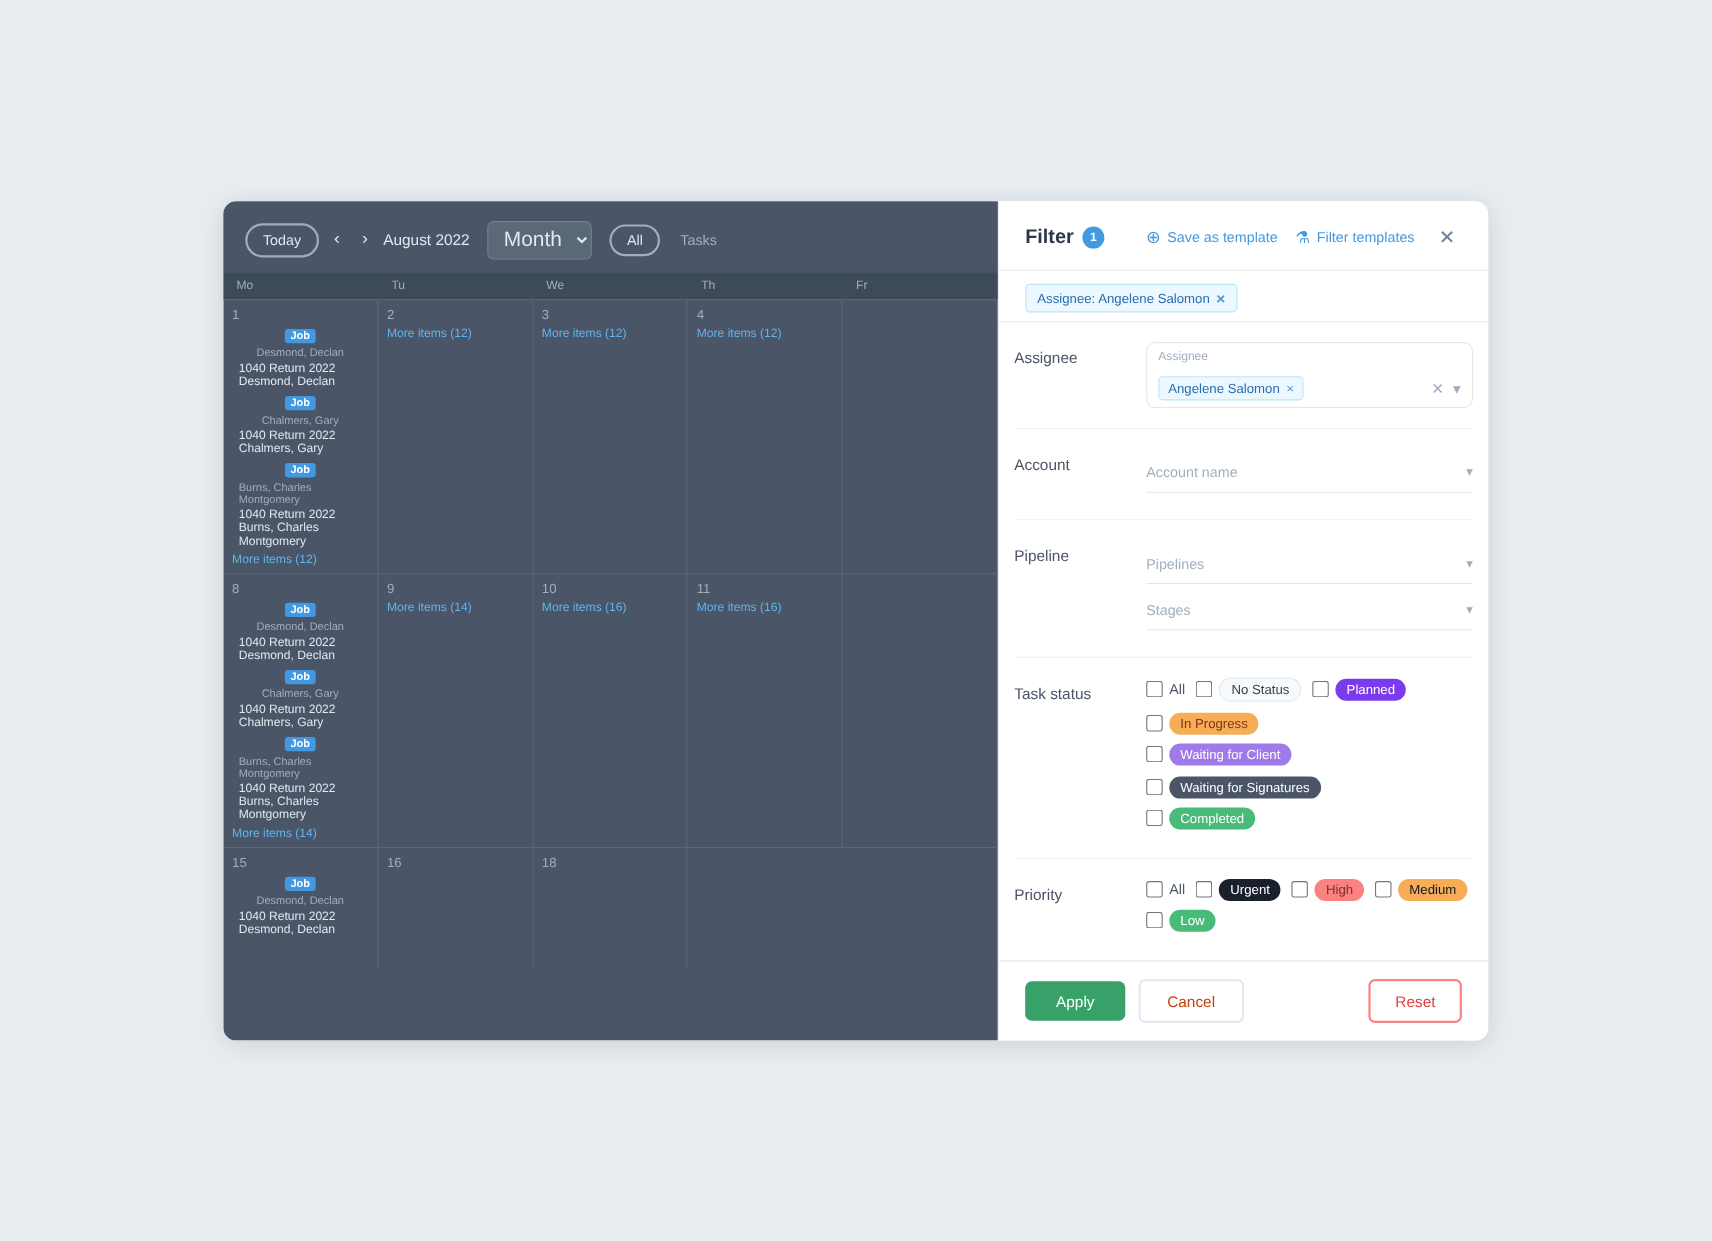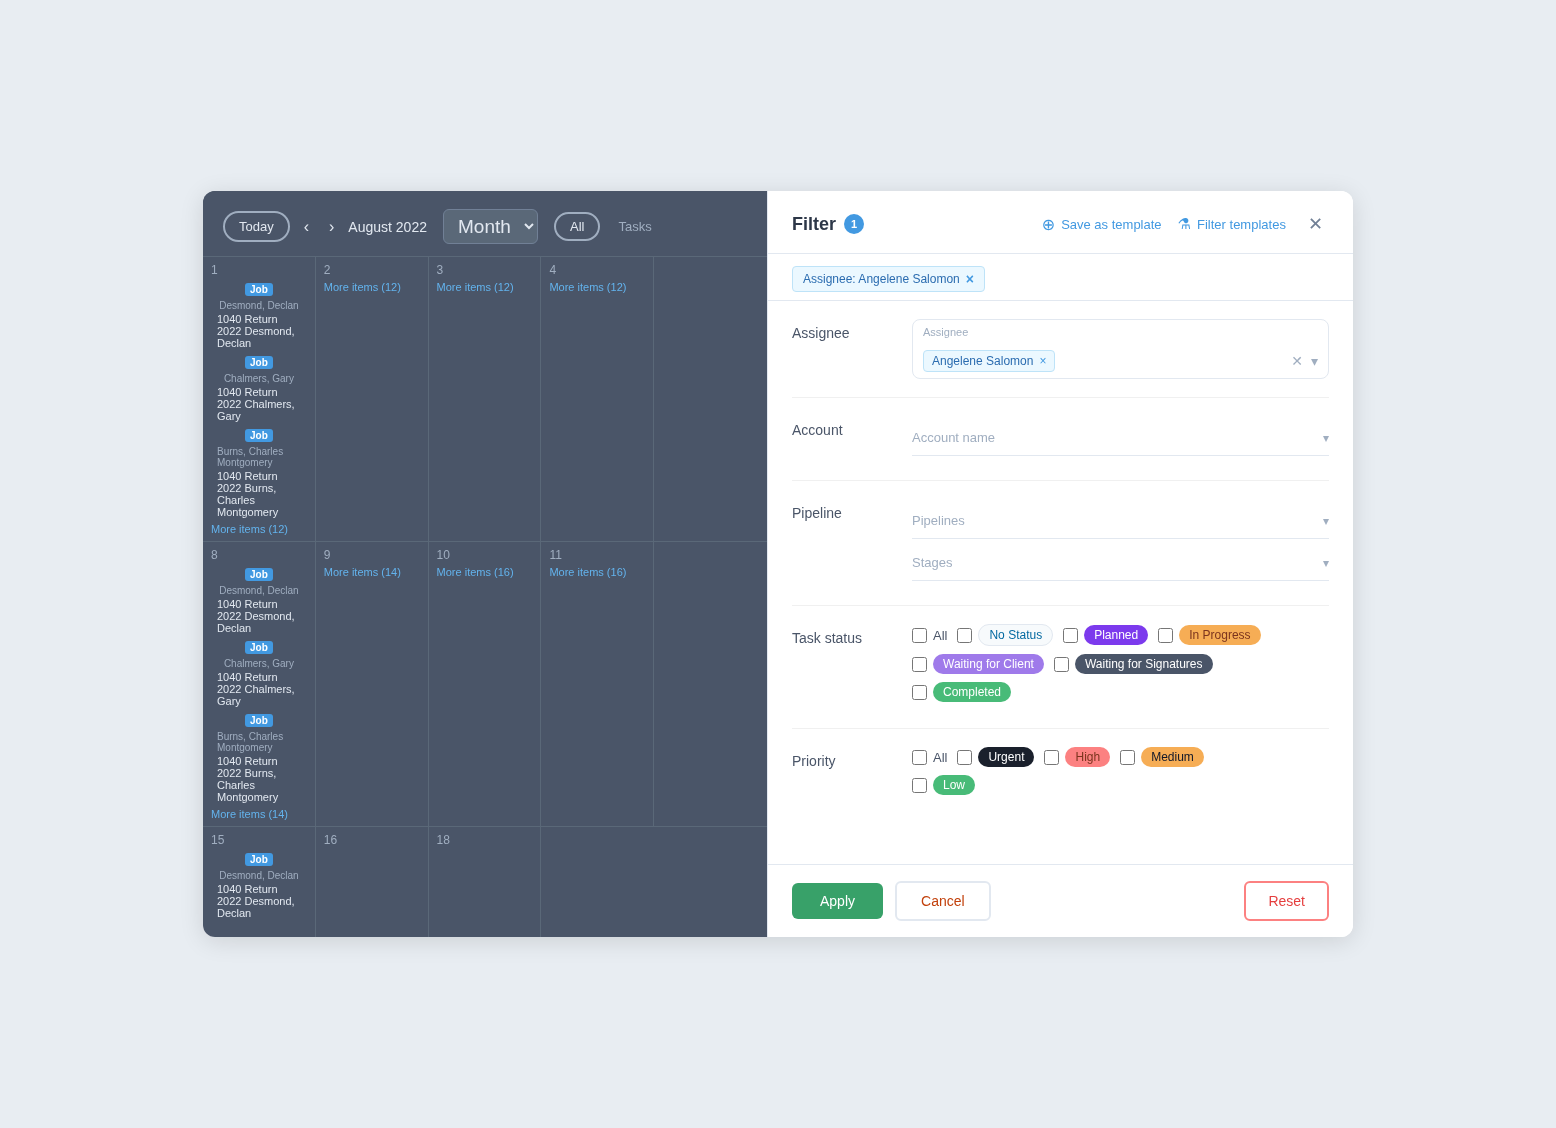--- a/index.html
+++ b/index.html
@@ -150,21 +150,21 @@
       font-size: 11px;
     }
     .cal-more {
       color: #63b3ed;
       font-size: 11px;
       cursor: pointer;
       margin-top: 2px;
     }
     
     .filter-panel {
-      width: 586px;
+      width: 446px;
       background: white;
       display: flex;
       flex-direction: column;
       border-left: 1px solid #e2e8f0;
     }
     .filter-header {
       display: flex;
       align-items: center;
       padding: 20px 24px 16px;
       border-bottom: 1px solid #e2e8f0;
@@ -241,21 +241,21 @@
     }
     .filter-tag-close {
       cursor: pointer;
       color: #4299e1;
       font-size: 14px;
       font-weight: 700;
     }
     .filter-body {
       flex: 1;
       overflow-y: auto;
-      padding: 0 24px;
+      padding: 0 14px;
     }
     .filter-row {
       display: flex;
       align-items: flex-start;
       padding: 18px 0;
       border-bottom: 1px solid #f0f0f0;
       gap: 20px;
     }
     .filter-row-label {
       width: 100px;
@@ -341,21 +341,21 @@
       width: 15px;
       height: 15px;
       cursor: pointer;
     }
     .status-badge {
       border-radius: 12px;
       padding: 3px 10px;
       font-size: 12px;
       font-weight: 500;
     }
-    .badge-no-status { background: #f7fafc; border: 1px solid #e2e8f0; color: #0369a1; text-align: center; }
+    .badge-no-status { background: #f7fafc; border: 1px solid #e2e8f0; color: #404040; text-align: center; }
     .badge-planned { background: #7c3aed; color: white; }
     .badge-in-progress { background: #f6ad55; color: #7b341e; }
     .badge-waiting-client { background: #9f7aea; color: white; }
     .badge-waiting-signatures { background: #4a5568; color: white; }
     .badge-completed { background: #48bb78; color: white; }
     .badge-urgent { background: #1a202c; color: white; }
     .badge-high { background: #fc8181; color: #7b341e; }
     .badge-medium { background: #f6ad55; color: #0f172a; }
     .badge-low { background: #48bb78; color: white; }
     .filter-footer {
@@ -407,20 +407,27 @@
       <button class="cal-nav-btn">‹</button>
       <button class="cal-nav-btn">›</button>
       <span class="cal-date-label">August 2022</span>
       <select class="cal-month-select">
         <option>Month</option>
       </select>
       <button class="cal-all-btn">All</button>
       <button class="cal-tasks-btn">Tasks</button>
     </div>
     <div class="cal-grid">
+      <div class="cal-day-headers">
+        <div class="cal-day-header">Mo</div>
+        <div class="cal-day-header">Tu</div>
+        <div class="cal-day-header">We</div>
+        <div class="cal-day-header">Th</div>
+        <div class="cal-day-header">Fr</div>
+      </div>
 
       <div class="cal-week">
         <div class="cal-cell">
           <div class="cal-cell-num">1</div>
           <div class="cal-event">
             <div class="cal-event-header">
                 <span class="cal-event-badge">Job</span>
                 <span class="cal-event-name">Desmond, Declan</span>
               </div>
             <div class="cal-event-title">1040 Return 2022 Desmond, Declan</div>

